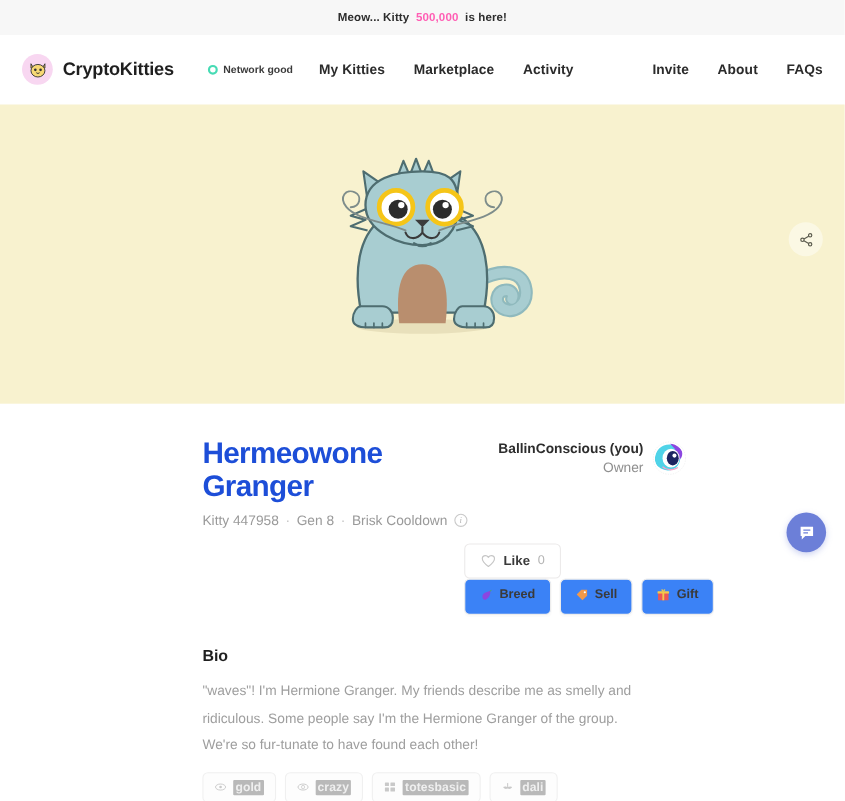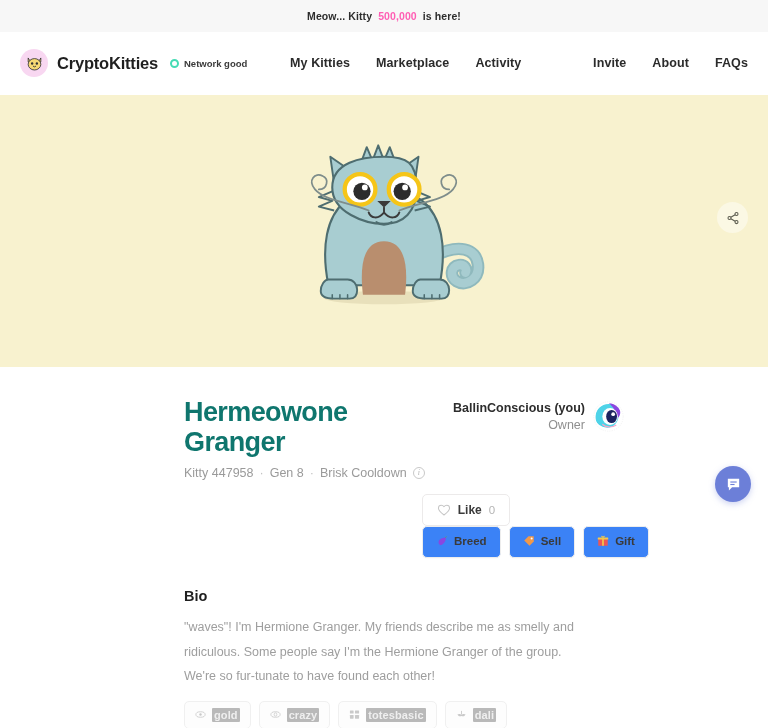--- a/index.html
+++ b/index.html
@@ -31,20 +31,21 @@
 
   
   .header {
     height: 63px;
     background: #fff;
     display: flex;
     align-items: center;
     padding: 0 20px;
     position: relative;
     border-bottom: 1px solid #ffffff;
+    gap: 19px;
   }
   .brand { display: flex; align-items: center; gap: 9px; }
   .logo-badge {
     width: 28px; height: 28px; border-radius: 50%;
     background: #f8d7f1;
     display: flex; align-items: center; justify-content: center;
     flex: none;
   }
   .brand-name {
     font-size: 16.5px; font-weight: 700; color: #1f1f1f; letter-spacing: -.2px;
@@ -101,21 +102,21 @@
     position: relative;
   }
   .title-row {
     display: flex;
     align-items: flex-start;
     padding-top: 31px;
   }
   .title-left { flex: none; width: 256px; }
   .kitty-name {
     font-size: 27px; font-weight: 700; letter-spacing: -.6px;
-    color: #0f766e; margin: 0; line-height: 1.1;
+    color: #1d4ed8; margin: 0; line-height: 1.1;
   }
   .kitty-meta {
     margin-top: 9px;
     font-size: 12.5px; color: #9a9a9a; font-weight: 500;
     display: flex; align-items: center; gap: 6px; white-space: nowrap;
   }
   .meta-sep { color: #c4c4c4; }
   .info-ic {
     width: 12px; height: 12px; border-radius: 50%;
     border: 1px solid #c9c9c9; color: #b5b5b5;

